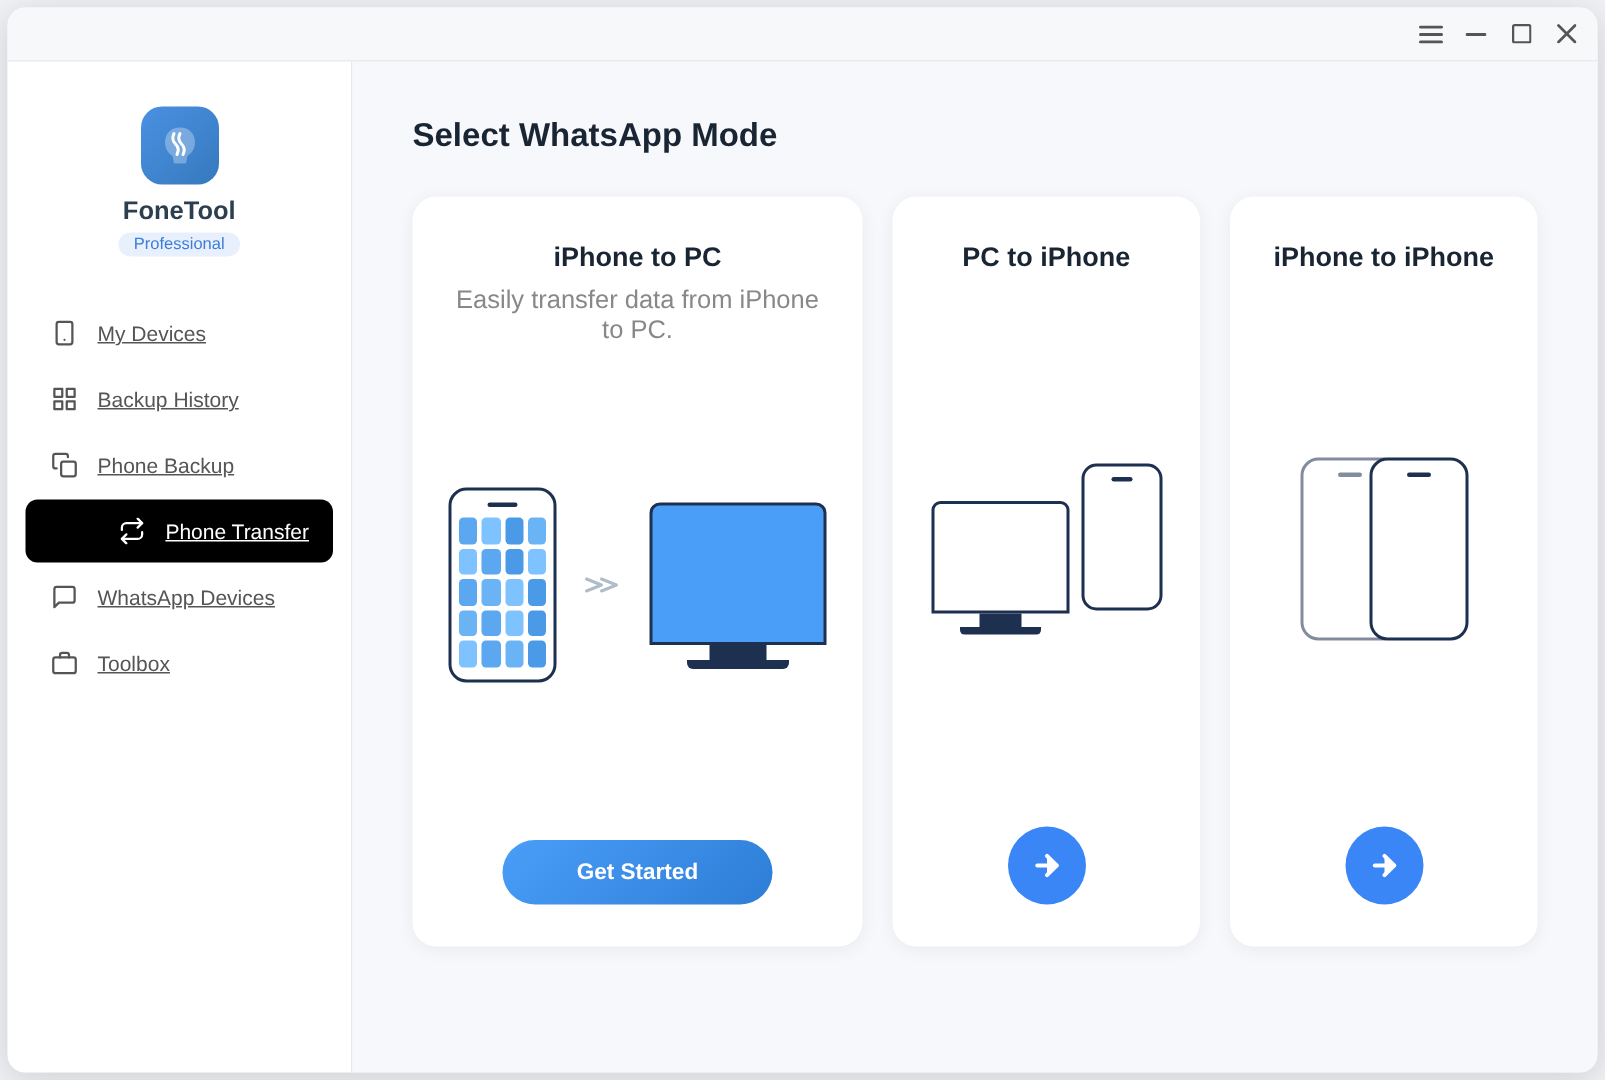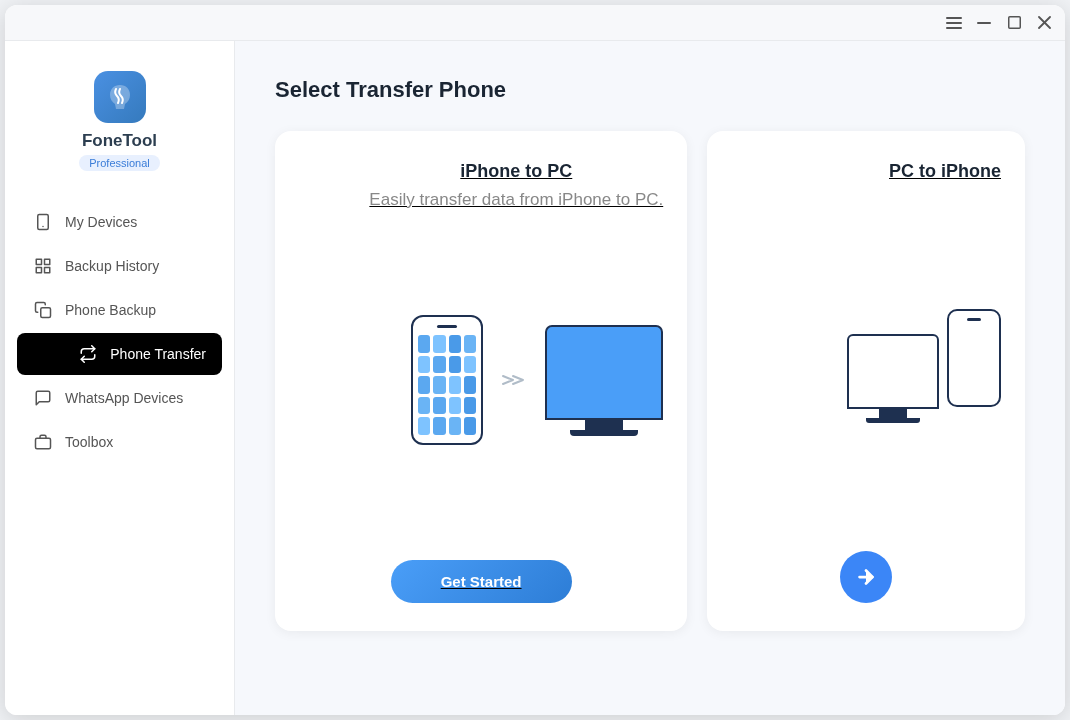--- a/index.html
+++ b/index.html
@@ -100,20 +100,21 @@
       display: flex;
       align-items: center;
       gap: 12px;
       padding: 11px 16px;
       border-radius: 8px;
       cursor: pointer;
       color: #555;
       font-size: 14px;
       font-weight: 500;
       transition: background 0.15s;
+      text-decoration: underline;
     }
     .nav-item.active {
       background: #000000;
       color: #fff;
       justify-content: flex-end;
     }
     .nav-item .nav-icon {
       width: 20px;
       height: 20px;
       display: flex;
@@ -137,25 +138,24 @@
       display: flex;
       gap: 20px;
       align-items: stretch;
     }
     .card {
       background: #fff;
       border-radius: 16px;
       padding: 30px 24px 28px;
       display: flex;
       flex-direction: column;
-      align-items: flex-end;
+      align-items: center;
       box-shadow: 0 2px 12px rgba(0,0,0,0.06);
       cursor: pointer;
       transition: box-shadow 0.2s;
-      text-decoration: underline;
     }
     .card.large {
       flex: 1.35;
       min-height: 500px;
       justify-content: space-between;
     }
     .card.medium {
       flex: 1;
       min-height: 500px;
       justify-content: space-between;
@@ -330,21 +330,21 @@
                 <rect x="2" y="7" width="20" height="14" rx="2" ry="2"></rect>
                 <path d="M16 7V5a2 2 0 0 0-2-2h-4a2 2 0 0 0-2 2v2"></path>
               </svg>
           </span>
           <span>Toolbox</span>
         </li>
       </ul>
     </div>
 
     <div class="content">
-      <div class="page-title">Select Transfer Phone</div>
+      <div class="page-title">Select WhatsApp Mode</div>
 
       <div class="cards-row">
 
         <div class="card large">
           <div class="card-top">
             <div class="card-title">iPhone to PC</div>
             <div class="card-desc">Easily transfer data from iPhone to PC.</div>
           </div>
           <div class="card-illustration">
             <div class="illus-iphone-to-pc">
@@ -417,17 +417,42 @@
           <div class="card-bottom">
             <div class="arrow-btn">
               <svg viewBox="0 0 24 24" fill="none" stroke="white" stroke-width="3" stroke-linecap="round" stroke-linejoin="round">
                   <line x1="5" y1="12" x2="19" y2="12"></line>
                   <polyline points="12 5 19 12 12 19"></polyline>
                 </svg>
             </div>
           </div>
         </div>
 
+        <div class="card medium">
+          <div class="card-top">
+            <div class="card-title">iPhone to iPhone</div>
+          </div>
+          <div class="card-illustration">
+            <div style="display:flex;align-items:center;gap:-5px;position:relative;">
+
+              <div style="width:66px;height:122px;background:#fff;border:2.5px solid #1e3050;border-radius:12px;position:relative;opacity:0.55;margin-right:-20px;z-index:1;">
+                <div style="width:16px;height:3px;background:#1e3050;border-radius:2px;margin:8px auto 0;"></div>
+              </div>
+
+              <div style="width:66px;height:122px;background:#fff;border:2.5px solid #1e3050;border-radius:12px;position:relative;z-index:2;">
+                <div style="width:16px;height:3px;background:#1e3050;border-radius:2px;margin:8px auto 0;"></div>
+              </div>
+            </div>
+          </div>
+          <div class="card-bottom">
+            <div class="arrow-btn">
+              <svg viewBox="0 0 24 24" fill="none" stroke="white" stroke-width="3" stroke-linecap="round" stroke-linejoin="round">
+                  <line x1="5" y1="12" x2="19" y2="12"></line>
+                  <polyline points="12 5 19 12 12 19"></polyline>
+                </svg>
+            </div>
+          </div>
+        </div>
 
       </div>
     </div>
   </div>
 </div>
 
 </body></html>

